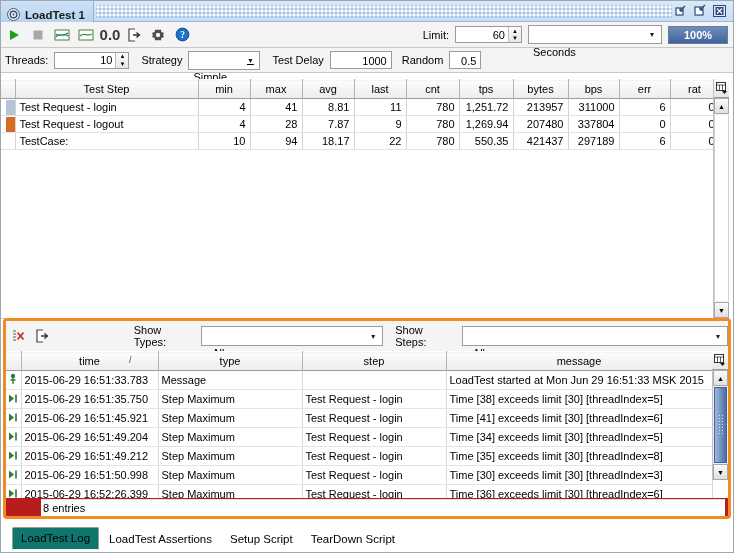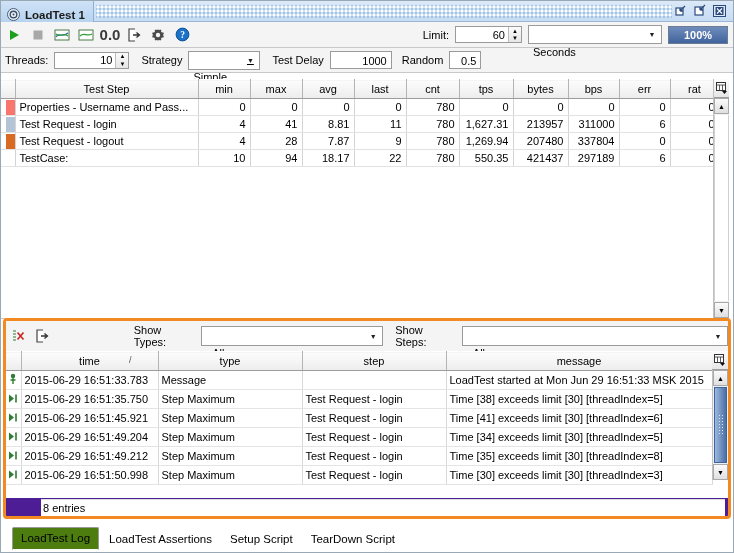--- a/index.html
+++ b/index.html
@@ -95,21 +95,21 @@
   .vscroll .corner-btn { height:19px; border-bottom:1px solid #9d9d9d;
              background:linear-gradient(#fdfdfd,#e6e6e6); display:flex;
              align-items:center; justify-content:center; }
   .sc-arrow { height:16px; background:linear-gradient(#fbfbfb,#dfdfdf);
               border:1px solid #a9a9a9; display:flex; align-items:center; justify-content:center;
               font-size:7px; }
   .sc-track { background:#fff; border-left:1px solid #cfcfcf; border-right:1px solid #cfcfcf; }
 
   
   .logpanel { position:absolute; left:2px; right:2px; top:317px; bottom:33px;
-              border:3px solid #f28a21; border-radius:4px; background:#4c1d95; }
+              border:3px solid #f28a21; border-radius:4px; background:#b91c1c; }
   .logbar { height:30px; display:flex; align-items:center; gap:6px; padding-left:4px;
             background:#f4f4f4; }
   .logbar .tool { width:18px; height:18px; }
 
   .log-grid-wrap { position:absolute; left:0; right:0; top:30px; bottom:18px; overflow:hidden; background:#fff;}
   table.loggrid { border-collapse:collapse; width:706px; table-layout:fixed; }
   table.loggrid th { height:19px; font-weight:normal; font-size:11px;
     background:linear-gradient(#fdfdfd,#ececec);
     border-right:1px solid #b4b4b4; border-bottom:1px solid #9d9d9d; border-top:1px solid #fff;
     padding:0; text-align:center; position:relative; }
@@ -128,21 +128,21 @@
                border:1px solid #3f639a; }
   .log-thumb .grip { position:absolute; left:50%; top:50%; transform:translate(-50%,-50%);
                width:6px; height:22px;
                background-image:radial-gradient(#dce8f6 45%, transparent 46%);
                background-size:3px 3px; }
 
   
   .tabsbar { position:absolute; left:3px; right:3px; bottom:2px; height:26px;
              display:flex; align-items:flex-end; gap:2px; padding-left:8px; }
   .tab { font-size:11.5px; padding:4px 8px 5px 8px; white-space:nowrap; }
-  .tab.active { background:#4d7c0f; border:1px solid #9a9a9a; border-bottom:1px solid #fff;
+  .tab.active { background:#0f766e; border:1px solid #9a9a9a; border-bottom:1px solid #fff;
                 border-radius:2px 2px 0 0; }
 </style>
 </head>
 <body>
 
 <div class="window">
 
   <div class="titlebar">
     <div class="title-tab">
       <span>
@@ -289,45 +289,29 @@
           <th>tps</th>
           <th>bytes</th>
           <th>bps</th>
           <th>err</th>
           <th>rat</th>
         </tr>
       </thead>
       <tbody>
           <tr>
             <td class="swatch-cell">
-              <div class="swatch" style="background:#f9766e"></div>
-            </td>
-            <td>Properties - Username and Pass...</td>
-            <td class="num">0</td>
-            <td class="num">0</td>
-            <td class="num">0</td>
-            <td class="num">0</td>
-            <td class="num">780</td>
-            <td class="num">0</td>
-            <td class="num">0</td>
-            <td class="num">0</td>
-            <td class="num">0</td>
-            <td class="num">0</td>
-          </tr>
-          <tr>
-            <td class="swatch-cell">
               <div class="swatch" style="background:#b4c3d6"></div>
             </td>
             <td>Test Request - login</td>
             <td class="num">4</td>
             <td class="num">41</td>
             <td class="num">8.81</td>
             <td class="num">11</td>
             <td class="num">780</td>
-            <td class="num">1,627.31</td>
+            <td class="num">1,251.72</td>
             <td class="num">213957</td>
             <td class="num">311000</td>
             <td class="num">6</td>
             <td class="num">0</td>
           </tr>
           <tr>
             <td class="swatch-cell">
               <div class="swatch" style="background:#d96a22"></div>
             </td>
             <td>Test Request - logout</td>
@@ -476,20 +460,30 @@
             <tr>
               <td class="icon-cell"><svg width="11" height="11" viewBox="0 0 11 11">
                   <path d="M1 1.5 L6 5.5 L1 9.5 Z" fill="#2e7d32"></path>
                   <rect x="7.2" y="1.5" width="1.6" height="8" fill="#2e7d32"></rect>
                 </svg></td>
               <td>2015-06-29 16:51:50.998</td>
               <td>Step Maximum</td>
               <td>Test Request - login</td>
               <td>Time [30] exceeds limit [30] [threadIndex=3]</td>
             </tr>
+            <tr>
+              <td class="icon-cell"><svg width="11" height="11" viewBox="0 0 11 11">
+                  <path d="M1 1.5 L6 5.5 L1 9.5 Z" fill="#2e7d32"></path>
+                  <rect x="7.2" y="1.5" width="1.6" height="8" fill="#2e7d32"></rect>
+                </svg></td>
+              <td>2015-06-29 16:52:26.399</td>
+              <td>Step Maximum</td>
+              <td>Test Request - login</td>
+              <td>Time [36] exceeds limit [30] [threadIndex=6]</td>
+            </tr>
           </tbody>
       </table>
 
       <div class="log-vscroll">
         <div class="sc-arrow" style="position:absolute;top:0;left:0;right:0;">▲</div>
         <div class="log-thumb">
             <div class="grip"></div>
           </div>
         <div class="sc-arrow" style="position:absolute;bottom:0;left:0;right:0;">▼</div>
       </div>

